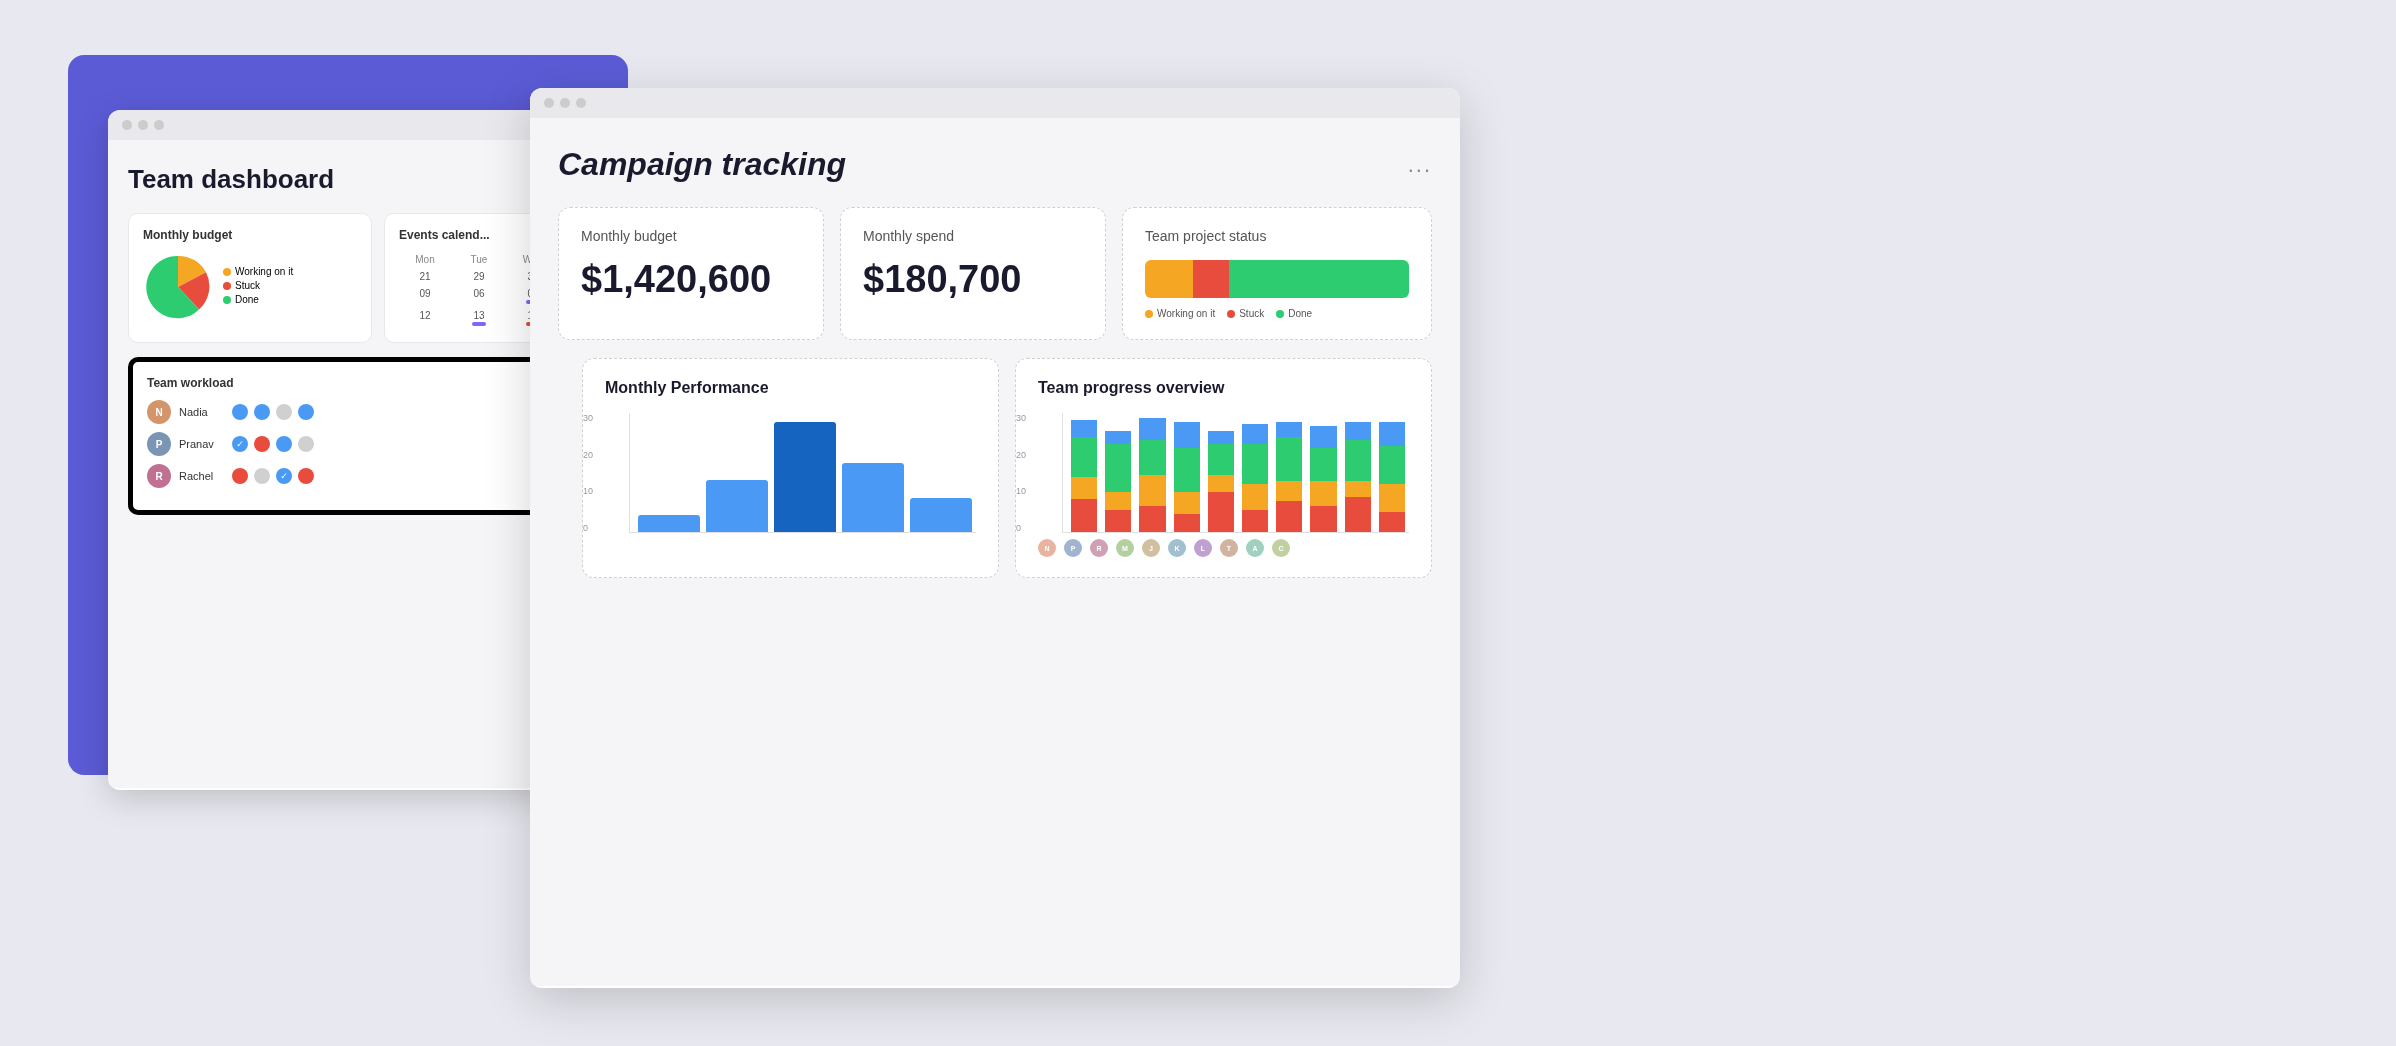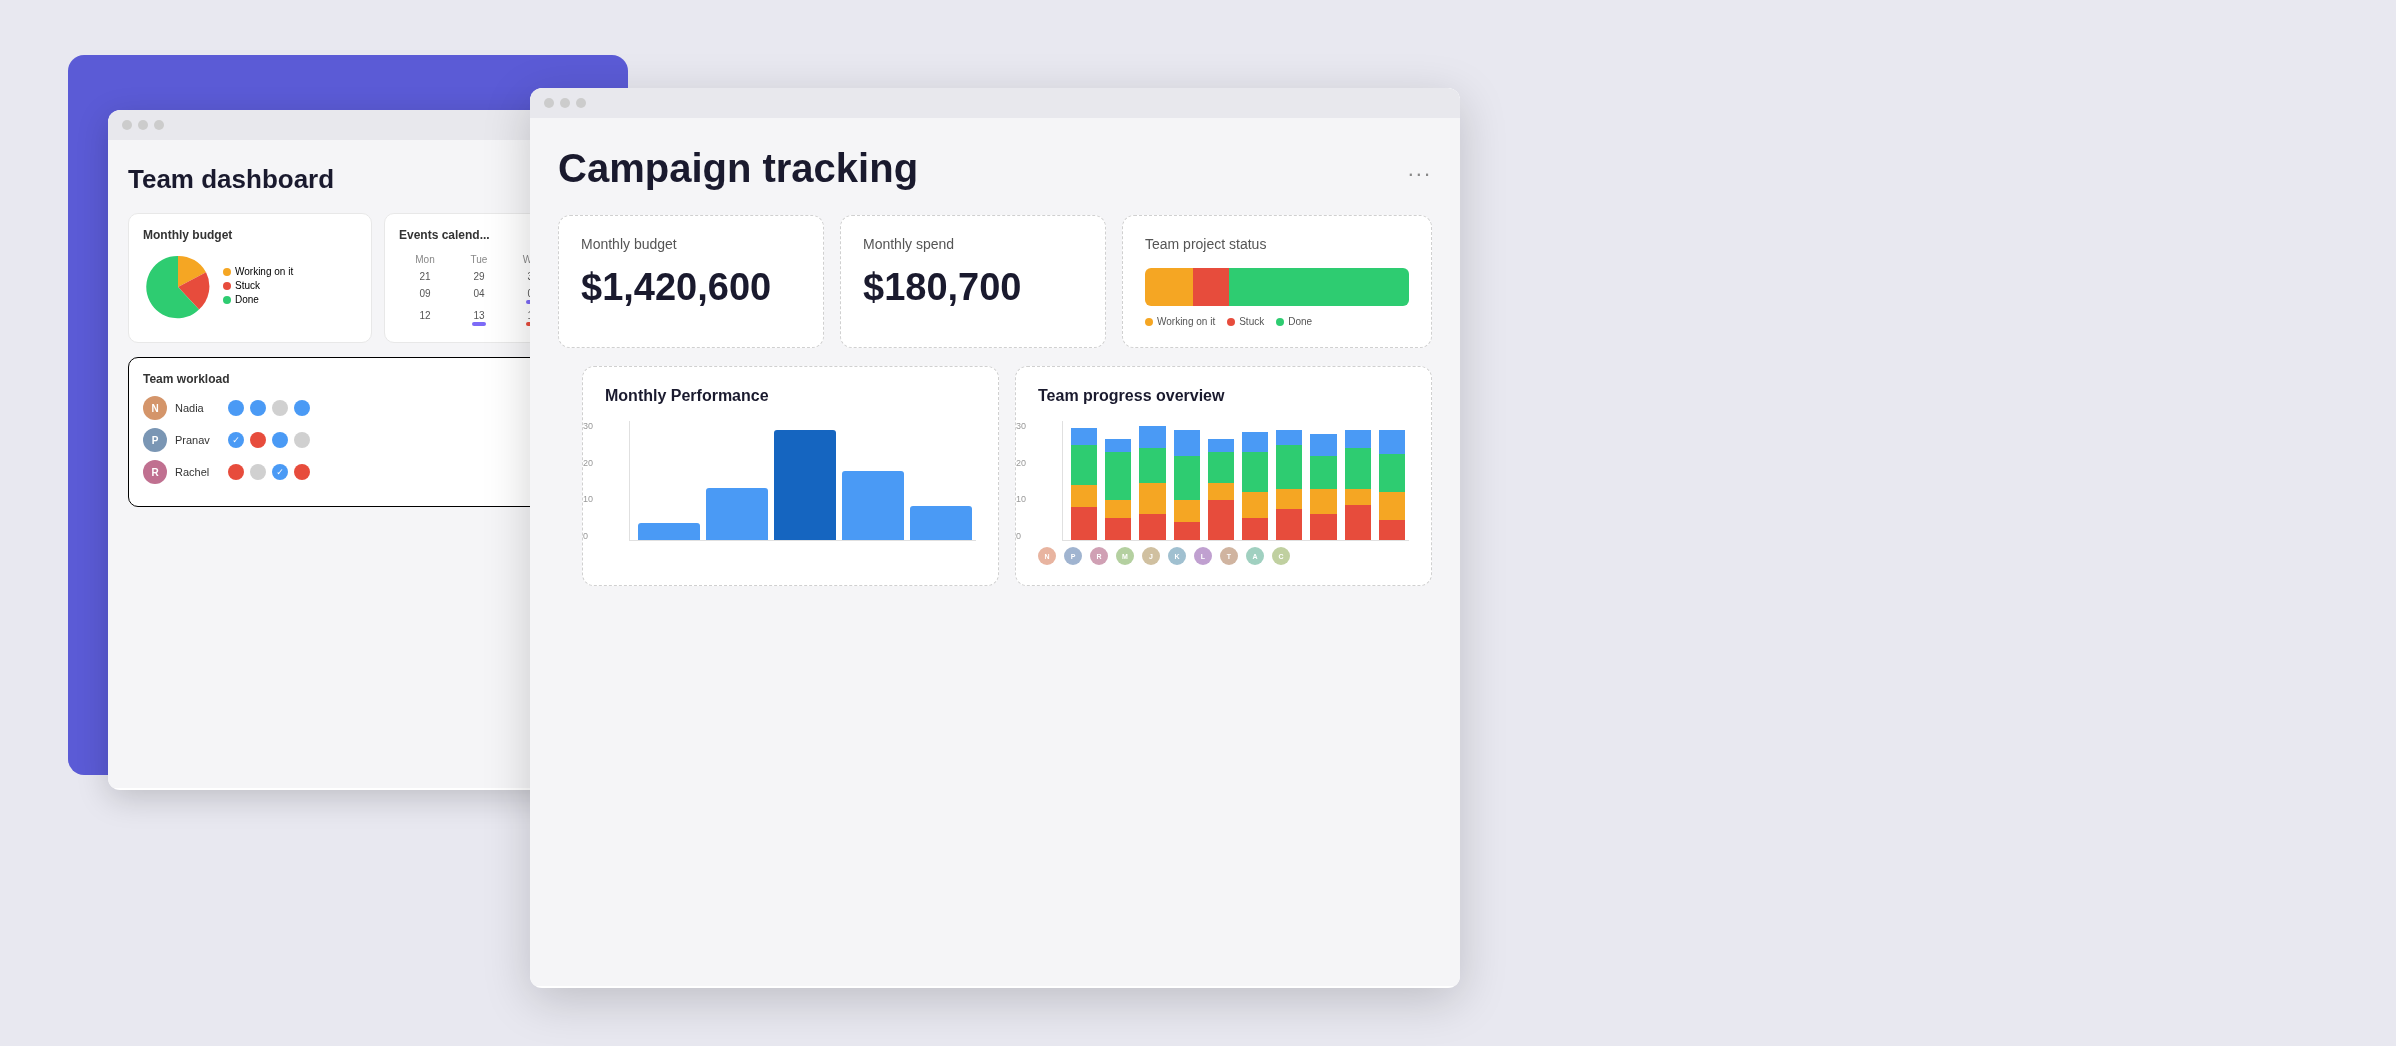--- a/index.html
+++ b/index.html
@@ -119,21 +119,21 @@
       height: 4px;
       border-radius: 2px;
       margin: 1px auto 0;
     }
 
     
     .td-workload-card {
       background: #fff;
       border-radius: 10px;
       padding: 14px;
-      border: 1px solid #000000;
+      border: 5px solid #000000;
     }
     .workload-row {
       display: flex;
       align-items: center;
       gap: 8px;
       margin-bottom: 8px;
       font-size: 11px;
     }
     .avatar {
       width: 24px;
@@ -199,23 +199,24 @@
     }
 
     .campaign-header {
       display: flex;
       align-items: center;
       justify-content: space-between;
       margin-bottom: 24px;
     }
 
     .campaign-title {
-      font-size: 40px;
+      font-size: 32px;
       font-weight: 700;
       color: #1a1a2e;
+      font-style: italic;
     }
 
     .more-dots {
       font-size: 22px;
       color: #888;
       letter-spacing: 2px;
       cursor: pointer;
     }
 
     
@@ -434,21 +435,21 @@
           <div class="cal-header">Tue</div>
           <div class="cal-header">Wed</div>
           <div class="cal-header">Thu</div>
 
           <div class="cal-cell">21</div>
           <div class="cal-cell">29</div>
           <div class="cal-cell">30</div>
           <div class="cal-cell">0</div>
 
           <div class="cal-cell">09</div>
-          <div class="cal-cell">04</div>
+          <div class="cal-cell">06</div>
           <div class="cal-cell">07<span class="cal-badge" style="background:#7c6af7"></span></div>
           <div class="cal-cell">08</div>
 
           <div class="cal-cell">12</div>
           <div class="cal-cell">13<span class="cal-badge" style="background:#7c6af7"></span></div>
           <div class="cal-cell">14<span class="cal-badge" style="background:#e74c3c"></span></div>
           <div class="cal-cell">15</div>
         </div>
       </div>
     </div>

